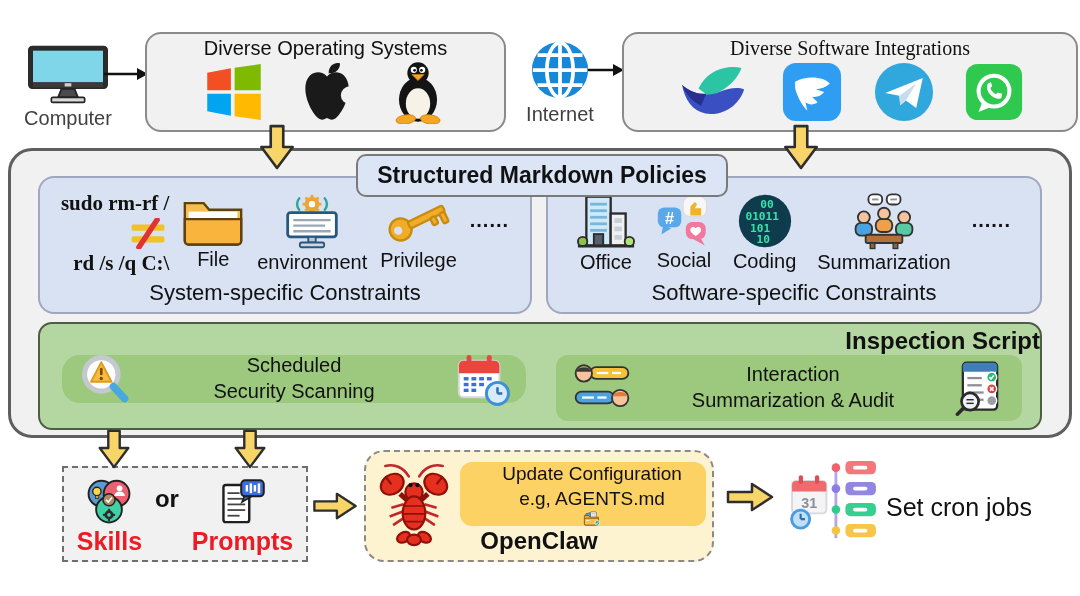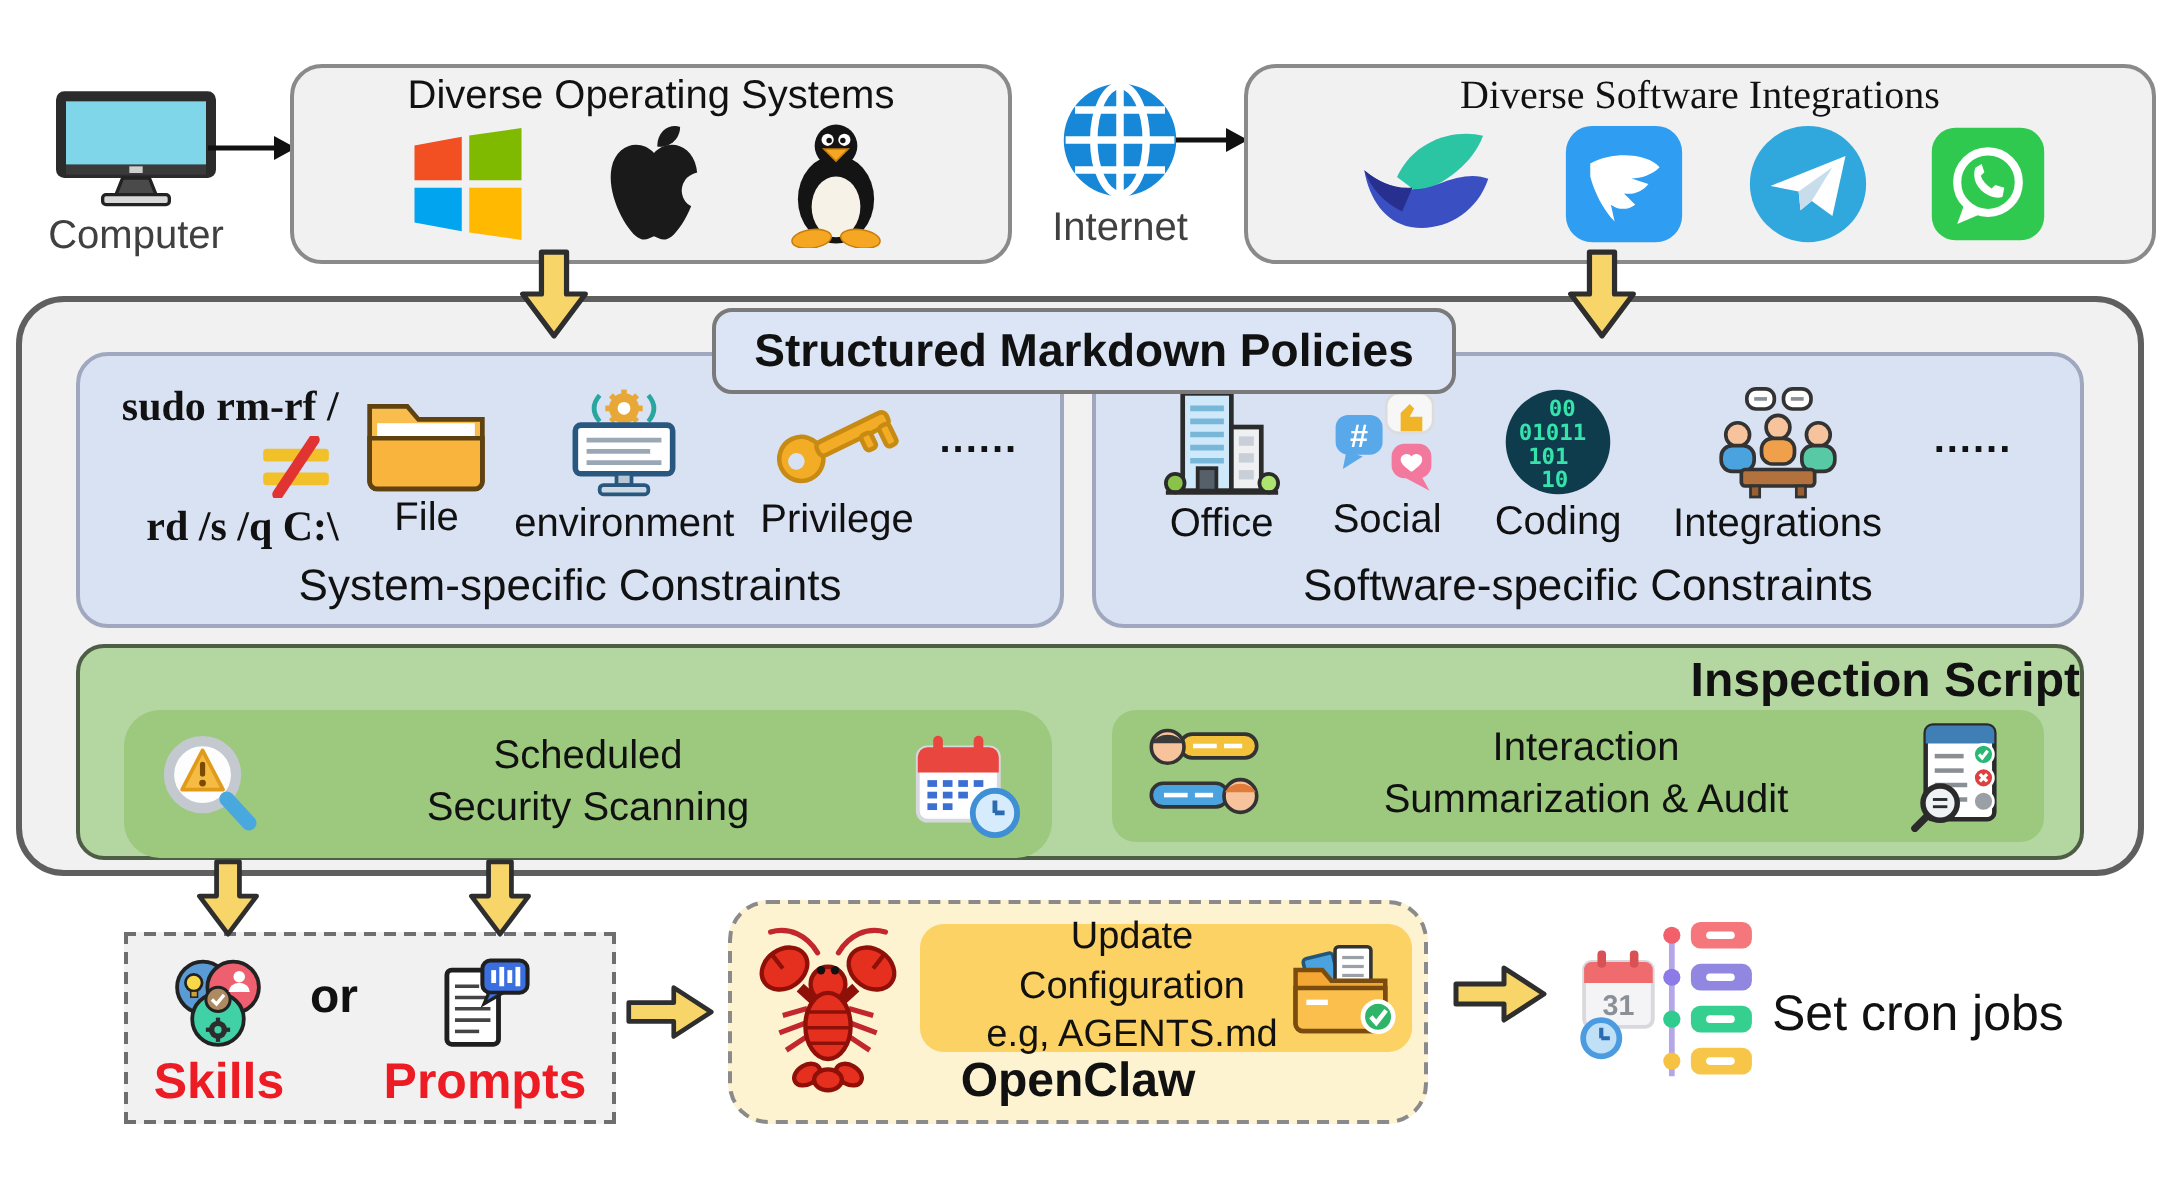--- a/index.html
+++ b/index.html
@@ -38,21 +38,21 @@
   .insp-text{flex:1;text-align:center;font-size:20px;line-height:1.28;}
   
   .skills-box{position:absolute;left:62px;top:466px;width:246px;height:96px;background:#f1f1f1;
               border:2.5px dashed #6f6f6f;box-sizing:border-box;display:flex;justify-content:space-evenly;}
   .sp-col{display:flex;flex-direction:column;align-items:center;justify-content:space-between;padding:9px 0 4px;}
   .red-label{color:#ed1c24;font-weight:bold;font-size:25px;}
   .or-label{align-self:center;font-weight:bold;font-size:24px;margin-bottom:30px;}
   .openclaw-box{position:absolute;left:364px;top:450px;width:350px;height:112px;background:#fdf3d0;
                 border:2.5px dashed #8a8a8a;border-radius:20px;box-sizing:border-box;}
   .config-box{position:absolute;left:94px;top:10px;width:246px;height:64px;background:#fbd263;border-radius:12px;
-              display:flex;align-items:center;justify-content:space-between;padding:0 8px 0 26px;box-sizing:border-box;}
+              display:flex;align-items:center;justify-content:space-between;padding:0 8px 0 26px;box-sizing:border-box;flex-direction:column;}
   .config-text{flex:1;text-align:center;font-size:19px;line-height:1.3;}
   .openclaw-name{position:absolute;left:0;bottom:5px;width:100%;text-align:center;font-weight:bold;font-size:24px;}
   .cron-label{position:absolute;left:886px;top:493px;font-size:25px;}
   svg{display:block;}
 </style>
 </head>
 <body>
 
 <div id="canvas">
 
@@ -282,30 +282,30 @@
           <circle cx="14" cy="27" r="6.5" fill="#f6c39c" stroke="#333" stroke-width="2"></circle>
           <rect x="5" y="33" width="18" height="14" rx="6" fill="#4aa3df" stroke="#333" stroke-width="2"></rect>
           <circle cx="36" cy="23" r="6.5" fill="#f6c39c" stroke="#333" stroke-width="2"></circle>
           <rect x="27" y="29" width="18" height="14" rx="6" fill="#f0a04b" stroke="#333" stroke-width="2"></rect>
           <circle cx="58" cy="27" r="6.5" fill="#f6c39c" stroke="#333" stroke-width="2"></circle>
           <rect x="49" y="33" width="18" height="14" rx="6" fill="#58c9a5" stroke="#333" stroke-width="2"></rect>
           <rect x="16" y="46" width="40" height="9" rx="2" fill="#b2713d" stroke="#333" stroke-width="2"></rect>
           <rect x="21" y="55" width="5" height="6" fill="#9a5f30" stroke="#333" stroke-width="1.5"></rect>
           <rect x="46" y="55" width="5" height="6" fill="#9a5f30" stroke="#333" stroke-width="1.5"></rect>
         </svg>
-        <div class="c-label">Integrations</div>
+        <div class="c-label">Summarization</div>
       </div>
       <div class="ellipsis">......</div>
     </div>
     <div class="caption">Software-specific Constraints</div>
   </div>
 
   <div class="inspection-box">
     <div class="insp-title">Inspection Script</div>
-    <div class="insp-inner" style="left:22px;top:31px;width:464px;height:74px;border-radius:18px;">
+    <div class="insp-inner" style="left:22px;top:31px;width:464px;height:48px;border-radius:18px;">
       <svg width="54" height="54" viewBox="0 0 58 58">
         <circle cx="25" cy="24" r="18" fill="#fdfdfd" stroke="#c3c9cf" stroke-width="5.5"></circle>
         <polygon points="25,11 36,32 14,32" fill="#f6bb43" stroke="#e09b1a" stroke-width="2" stroke-linejoin="round"></polygon>
         <rect x="23.6" y="17" width="2.8" height="8" rx="1.4" fill="#7a4b00"></rect>
         <circle cx="25" cy="28.5" r="1.8" fill="#7a4b00"></circle>
         <line x1="38" y1="37" x2="50" y2="50" stroke="#49a8dd" stroke-width="8" stroke-linecap="round"></line>
       </svg>
       <div class="insp-text">
         <div>Scheduled</div>
         <div>Security Scanning</div>

